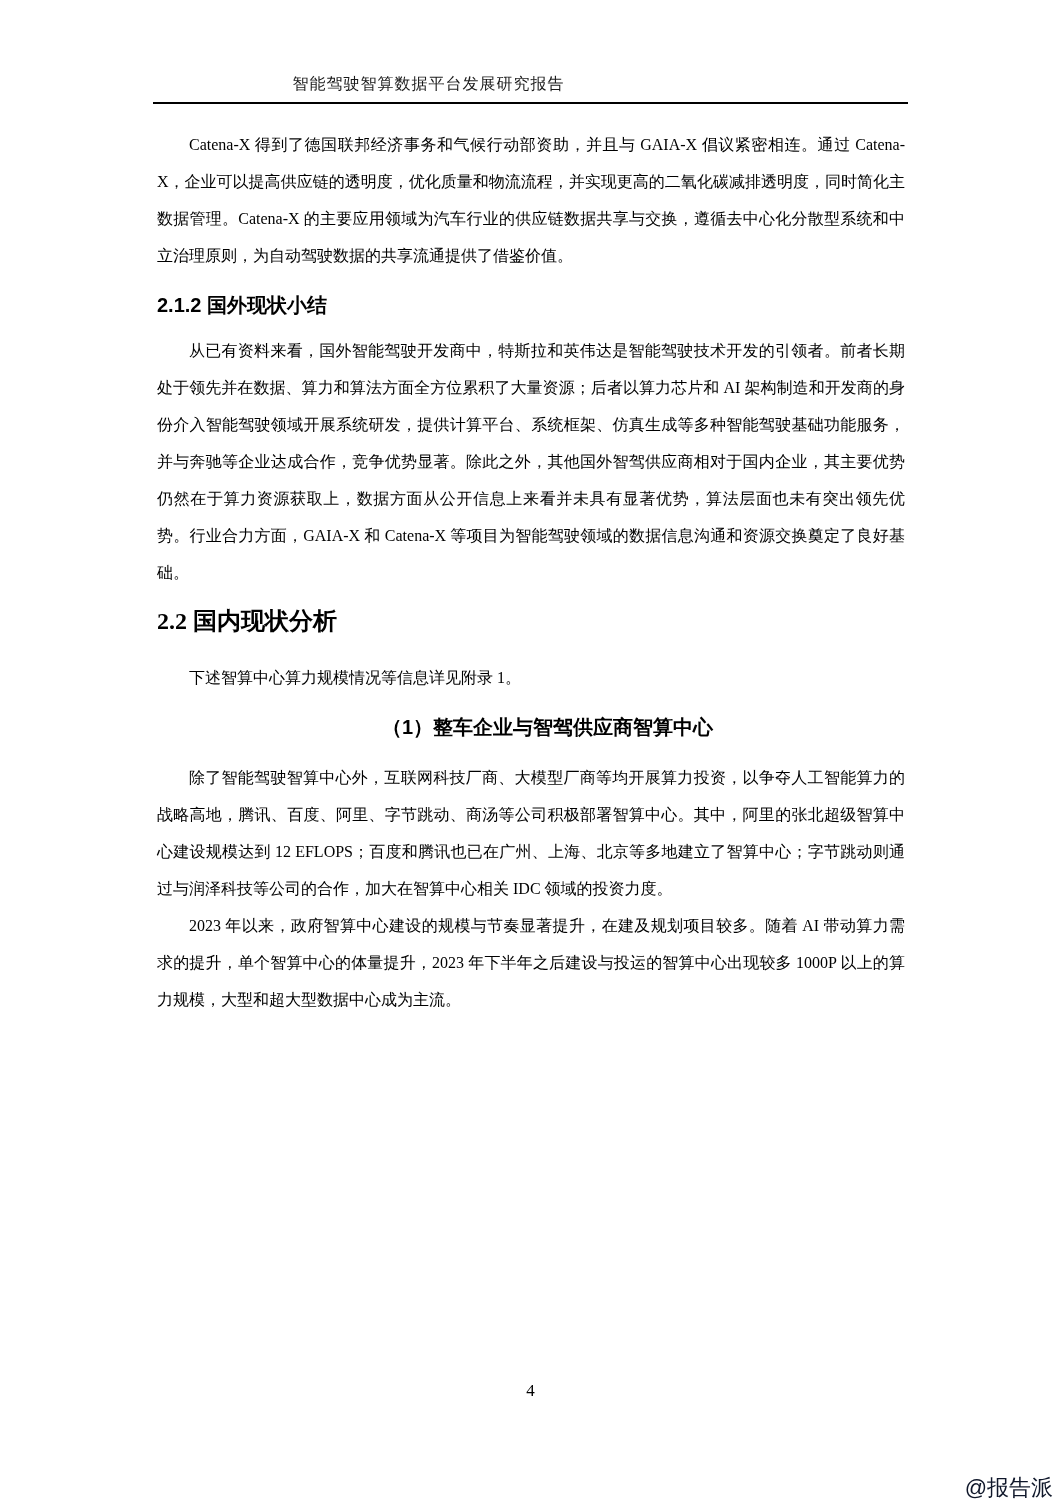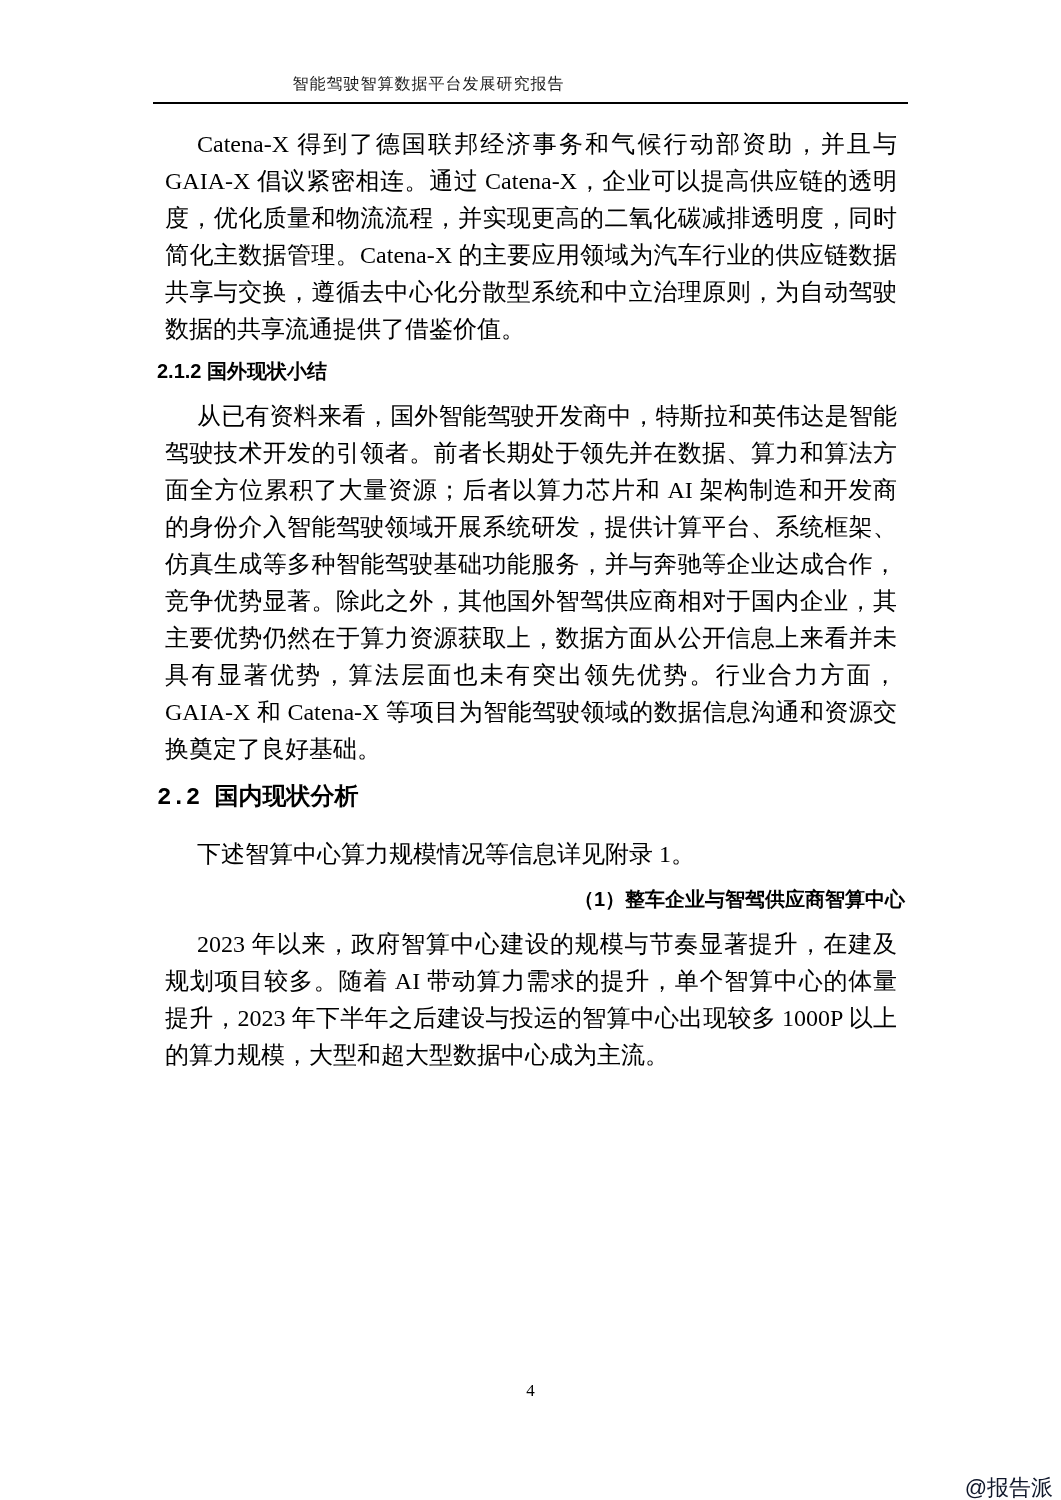--- a/index.html
+++ b/index.html
@@ -35,59 +35,59 @@
     border-top: 2px solid #000000;
   }
   
   .content {
     position: absolute;
     left: 157px;
     top: 105px;
     width: 748px;
   }
   .body-para {
-    margin: 8px;
-    font-size: 24px;
+    margin: 0;
+    font-size: 16px;
     line-height: 37px;
     text-align: justify;
     text-justify: inter-ideograph;
     text-indent: 32px;
     font-family: "Liberation Serif", "DejaVu Serif", serif;
   }
   .body-para.first {
     margin-top: 21px;
   }
   .h-sub {
-    margin: 0 0 12px 0;
+    margin: 16px 0 12px 0;
     font-size: 20px;
     line-height: 30px;
     font-weight: bold;
     font-family: "Liberation Sans", "DejaVu Sans", sans-serif;
   }
   .h-major {
     margin: 12px 0 20px 0;
     font-size: 24px;
     line-height: 36px;
     font-weight: bold;
-    font-family: Liberation Mono, monospace;
+    font-family: Liberation Serif, serif;
   }
   .h-sub2 {
     margin: 0 0 12px 0;
     font-size: 20px;
     line-height: 30px;
     font-weight: bold;
     font-family: "Liberation Sans", "DejaVu Sans", sans-serif;
   }
   .item-heading {
-    margin: 0;
+    margin: 13px;
     font-size: 20px;
     line-height: 37px;
     font-weight: bold;
     text-indent: 33px;
-    text-align: right;
+    text-align: center;
     font-family: "Liberation Sans", "DejaVu Sans", sans-serif;
   }
   
   .page-number {
     position: absolute;
     top: 1381px;
     left: 0;
     width: 1061px;
     text-align: center;
     font-size: 17px;
@@ -119,20 +119,21 @@
 
     <h2 class="h-major">2.2 国内现状分析</h2>
 
 
     <p class="body-para">下述智算中心算力规模情况等信息详见附录 1。</p>
 
     <p class="item-heading">（1）整车企业与智驾供应商智算中心</p>
 
 
 
+    <p class="body-para">除了智能驾驶智算中心外，互联网科技厂商、大模型厂商等均开展算力投资，以争夺人工智能算力的战略高地，腾讯、百度、阿里、字节跳动、商汤等公司积极部署智算中心。其中，阿里的张北超级智算中心建设规模达到 12 EFLOPS；百度和腾讯也已在广州、上海、北京等多地建立了智算中心；字节跳动则通过与润泽科技等公司的合作，加大在智算中心相关 IDC 领域的投资力度。</p>
 
 
     <p class="body-para">2023 年以来，政府智算中心建设的规模与节奏显著提升，在建及规划项目较多。随着 AI 带动算力需求的提升，单个智算中心的体量提升，2023 年下半年之后建设与投运的智算中心出现较多 1000P 以上的算力规模，大型和超大型数据中心成为主流。</p>
 
   </div>
 
   <div class="page-number">4</div>
 
   <div class="watermark">@报告派</div>
 

